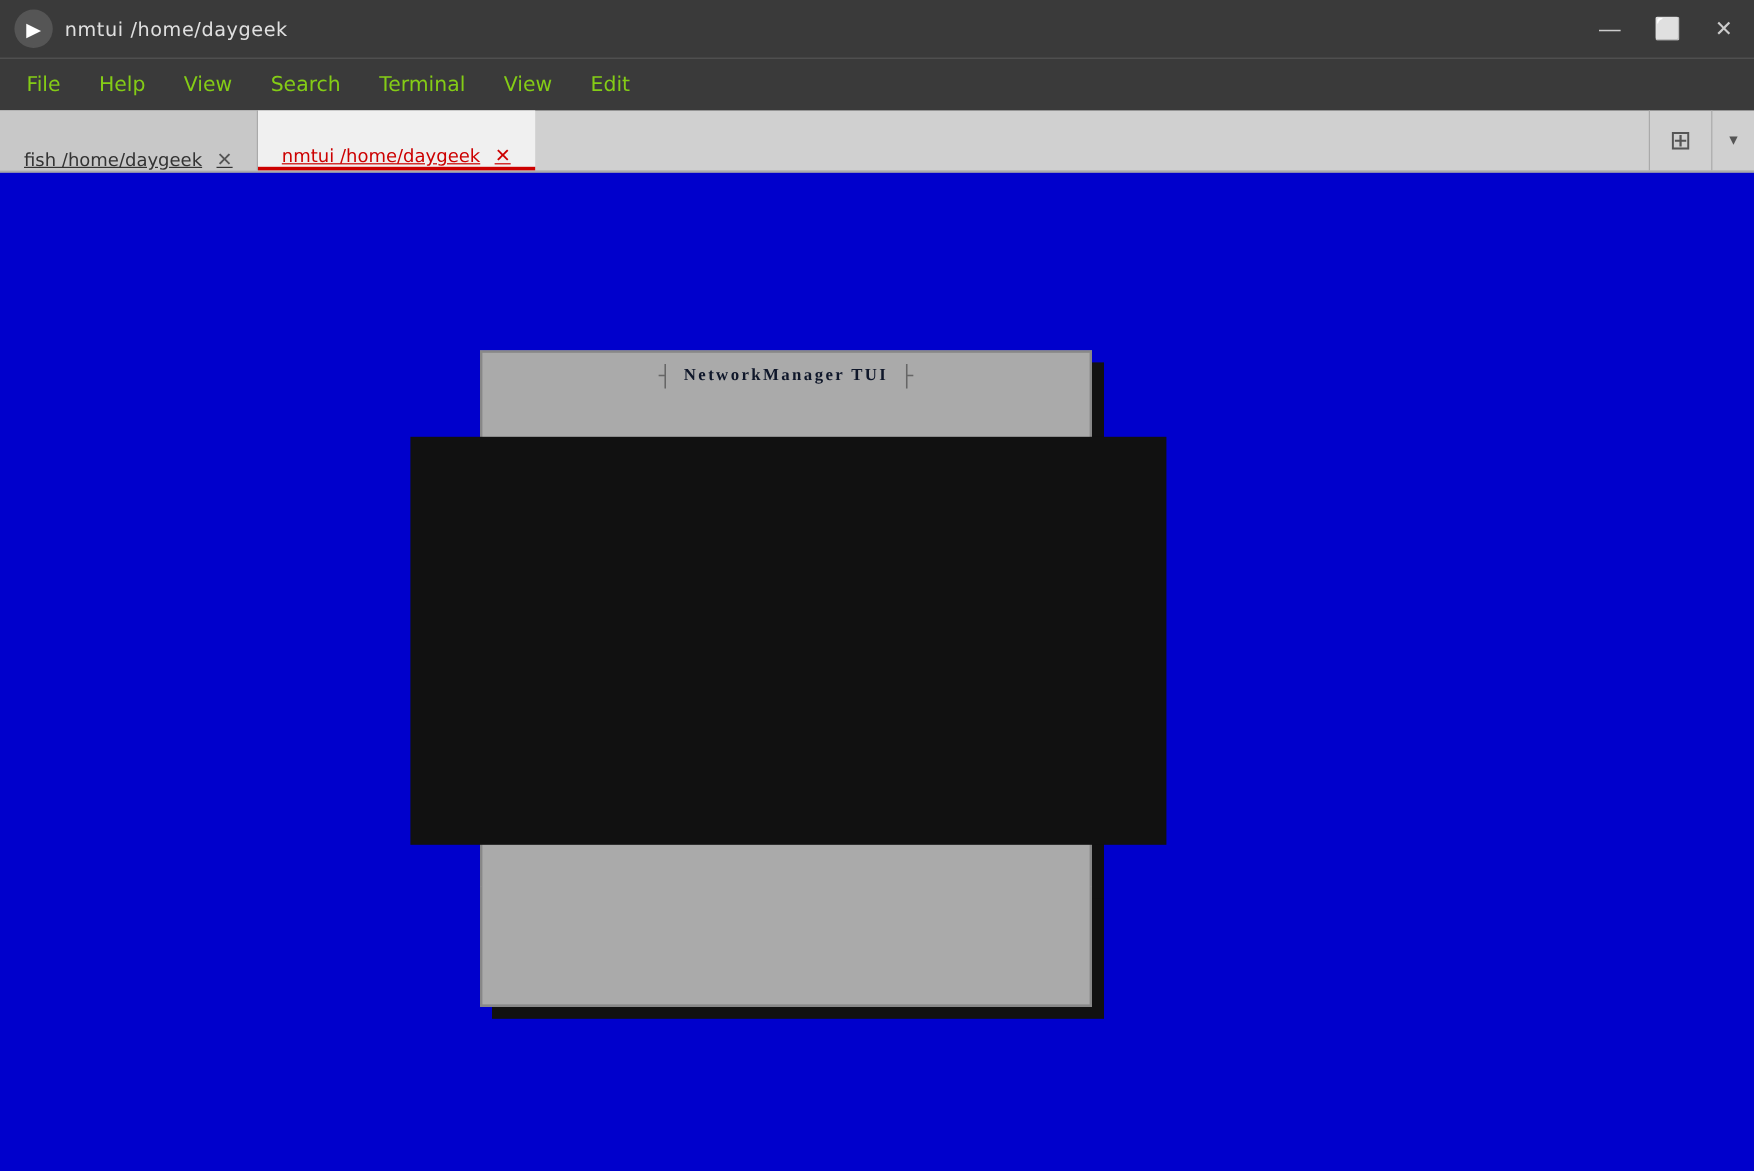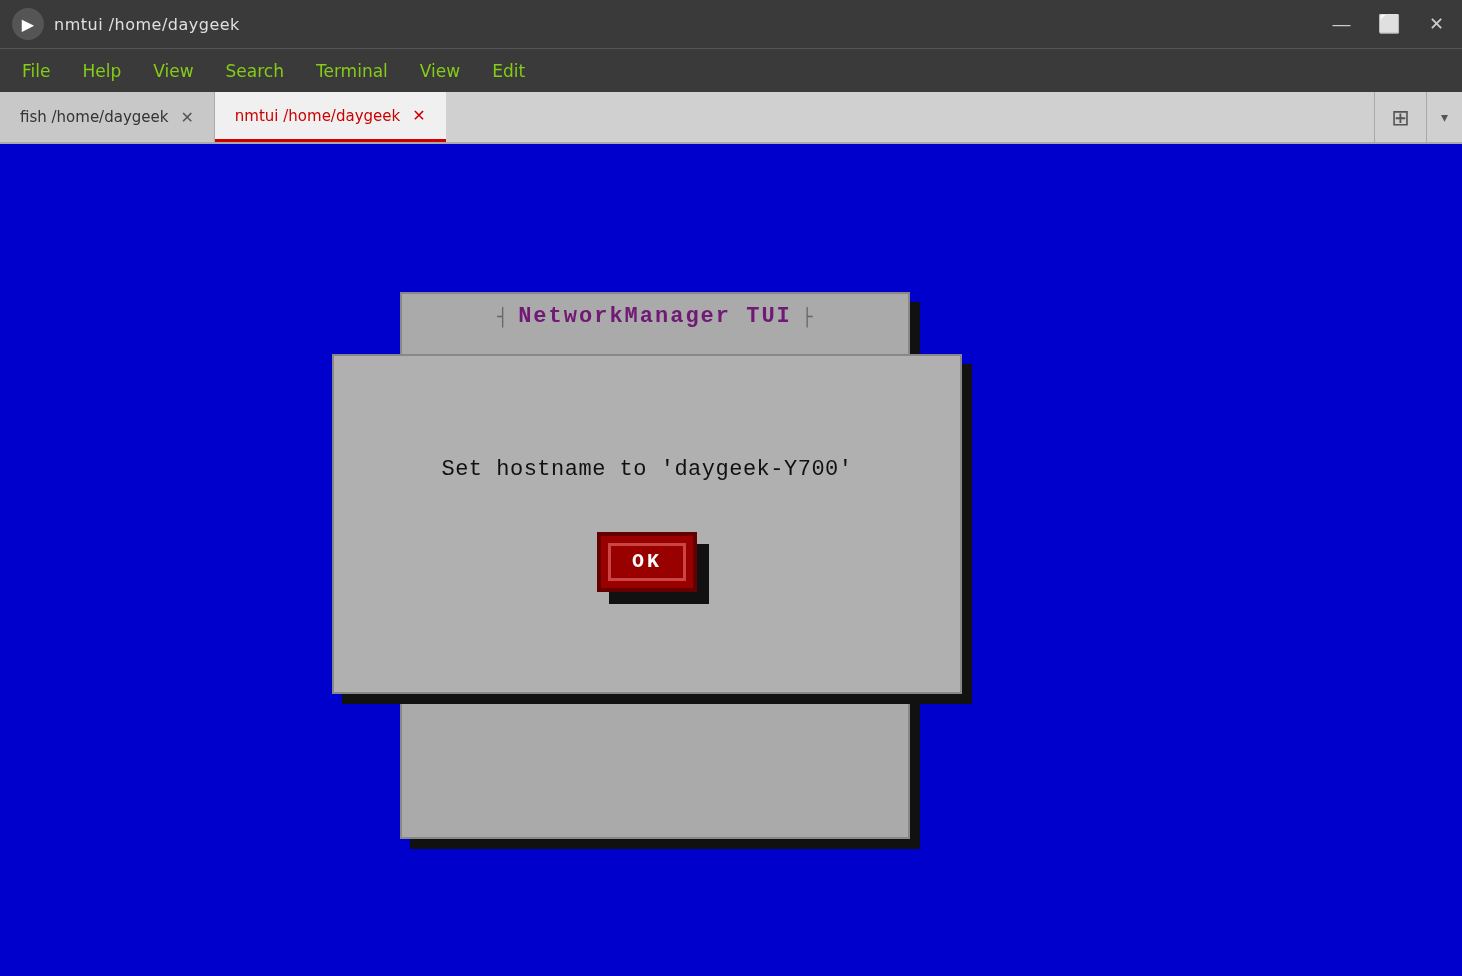--- a/index.html
+++ b/index.html
@@ -86,27 +86,28 @@
     .tabs-bar {
       height: 52px;
       background: #d0d0d0;
       display: flex;
       align-items: stretch;
       border-bottom: 2px solid #aaa;
     }
 
     .tab {
       display: flex;
-      align-items: center;
+      align-items: flex-end;
       padding: 0 20px;
       font-size: 15px;
       cursor: pointer;
       gap: 12px;
       position: relative;
       min-width: 200px;
+      text-decoration: underline;
     }
 
     .tab-inactive {
       background: #c8c8c8;
       color: #333;
       border-right: 1px solid #aaa;
     }
 
     .tab-active {
       background: #f0f0f0;
@@ -213,43 +214,27 @@
   </div>
 </div>
 
 <div class="terminal-area">
 
   <div style="position:absolute; left:410px; top:158px; width:510px; height:530px; background:#111; z-index:1;"></div>
 
   <div style="position:absolute; left:400px; top:148px; width:510px; height:530px; background:#aaaaaa; border:2px solid #888; z-index:2;">
     <div style="display:flex; align-items:center; justify-content:center; padding:10px 16px; gap:10px;">
       <span style="color:#666; font-family:'Courier New',monospace; font-size:18px;">┤</span>
-      <span style="color:#701a75; font-family:Liberation Mono, monospace; font-size:22px; font-weight:bold; letter-spacing:2px;">NetworkManager TUI</span>
+      <span style="color:#0f172a; font-family:Liberation Serif, serif; font-size:14px; font-weight:bold; letter-spacing:2px;">NetworkManager TUI</span>
       <span style="color:#666; font-family:'Courier New',monospace; font-size:18px;">├</span>
     </div>
 
     <div style="padding:10px 20px; color:#333; font-family:'Courier New',monospace; font-size:14px;">
     </div>
   </div>
 
   <div style="position:absolute; left:410px; top:605px; width:510px; height:100px; background:#111; z-index:3;"></div>
   <div style="position:absolute; left:400px; top:595px; width:510px; height:100px; background:#aaaaaa; border:2px solid #888; border-top:none; z-index:3;"></div>
 
   <div style="position:absolute; left:342px; top:220px; width:630px; height:340px; background:#111; z-index:4;"></div>
 
-  <div style="position:absolute; left:332px; top:210px; width:630px; height:340px; background:#b0b0b0; border:2px solid #888; z-index:5; display:flex; flex-direction:column; align-items:center; justify-content:center; gap:50px;">
-
-    <div style="font-family:'Courier New',monospace; font-size:22px; color:#111; letter-spacing:0.5px; text-align:center; padding:0 20px;">Set hostname to 'daygeek-Y700'</div>
-
-    <div style="position:relative;">
-
-      <div style="position:absolute; left:12px; top:12px; width:100px; height:60px; background:#111; z-index:0;"></div>
-
-      <div style="position:relative; width:100px; height:60px; background:#990000; border:4px solid #660000; display:flex; align-items:center; justify-content:center; cursor:pointer; z-index:1;">
-        <div style="width:78px; height:38px; border:3px solid #cc4444; display:flex; align-items:center; justify-content:center;">
-          <span style="font-family:'Courier New',monospace; font-size:20px; color:#fff; font-weight:bold; letter-spacing:3px;">OK</span>
-        </div>
-      </div>
-    </div>
-
-  </div>
 
 </div>
 
 </body></html>

